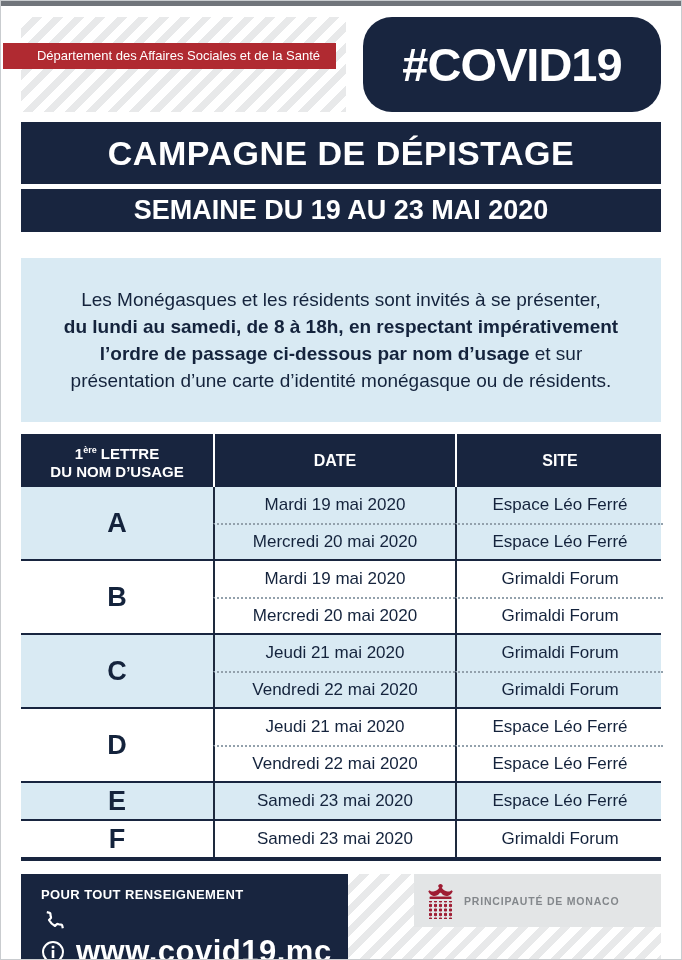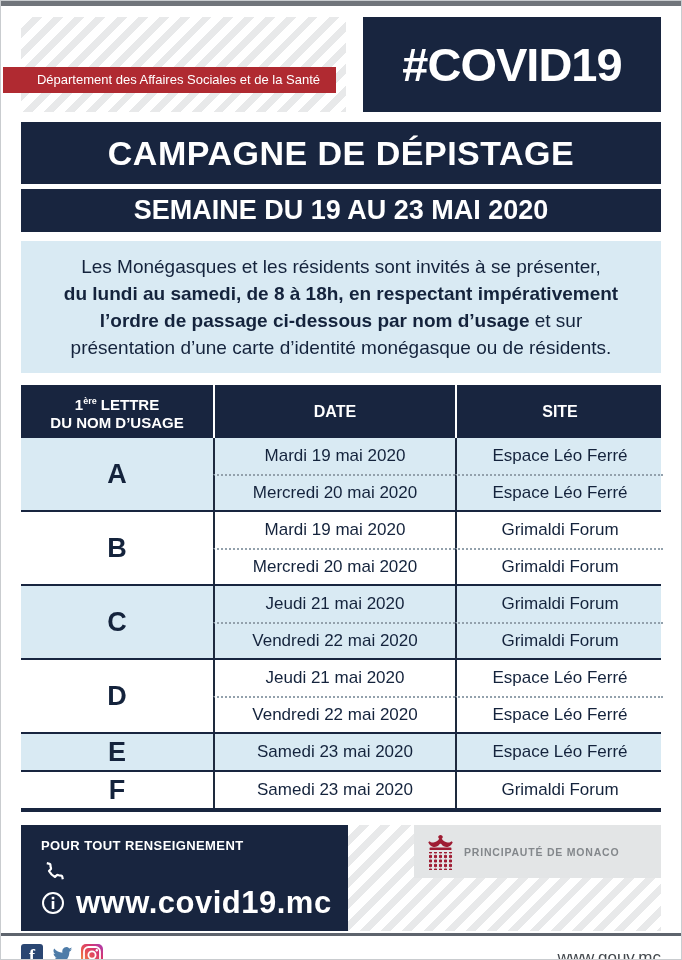--- a/index.html
+++ b/index.html
@@ -14,39 +14,39 @@
 
   .stripes {
     background:repeating-linear-gradient(135deg,
       #ffffff 0px, #ffffff 8px, #e8e9ea 8px, #e8e9ea 15px);
   }
 
   
   .header-band { position:relative; margin:11px 20px 0; height:95px; display:flex; }
   .header-band .stripe-zone { flex:1; position:relative; }
   .dept-banner {
-    position:absolute; left:-18px; top:50px; width:333px; height:26px;
+    position:absolute; left:-18px; top:26px; width:333px; height:26px;
     background:#b02a31; color:#ffffff; font-size:13px; line-height:26px;
     text-align:right; padding-right:16px; white-space:nowrap;
   }
   .covid-box {
     width:298px; margin-left:17px; background:#18253f; color:#ffffff;
     display:flex; align-items:center; justify-content:center;
-    font-size:47px; font-weight:bold; letter-spacing:-1px;
+    font-size:47px; font-weight:bold; letter-spacing:-1px;border-radius:29px;
   }
 
   
   .banner { margin:10px 20px 0; background:#18253f; color:#ffffff;
     display:flex; align-items:center; justify-content:center; }
   .banner.title { height:62px; font-size:34px; font-weight:bold; letter-spacing:.5px; }
   .banner.subtitle { margin-top:5px; height:43px; font-size:27px; font-weight:bold; }
 
   
-  .intro { margin:9px 20px 0; background:#d9eaf3; color:#14233c;
-    text-align:center; font-size:19px; line-height:27px; padding:12px 8px; }
+  .intro { margin:26px 20px 0; background:#d9eaf3; color:#14233c;
+    text-align:center; font-size:19px; line-height:27px; padding:28px 8px; }
   .intro .b { font-weight:bold; }
 
   
   .sched { margin:12px 20px 0; border-bottom:4px solid #18253f; }
   .thead { display:grid; grid-template-columns:192px 242px 208px;
     background:#18253f; color:#ffffff; height:53px; }
   .thead .th { display:flex; flex-direction:column; align-items:center;
     justify-content:center; font-weight:bold; font-size:16px; line-height:18px; }
   .thead .th + .th { border-left:2px solid #ffffff; }
   .thead .th .l1 { font-size:15px; }

